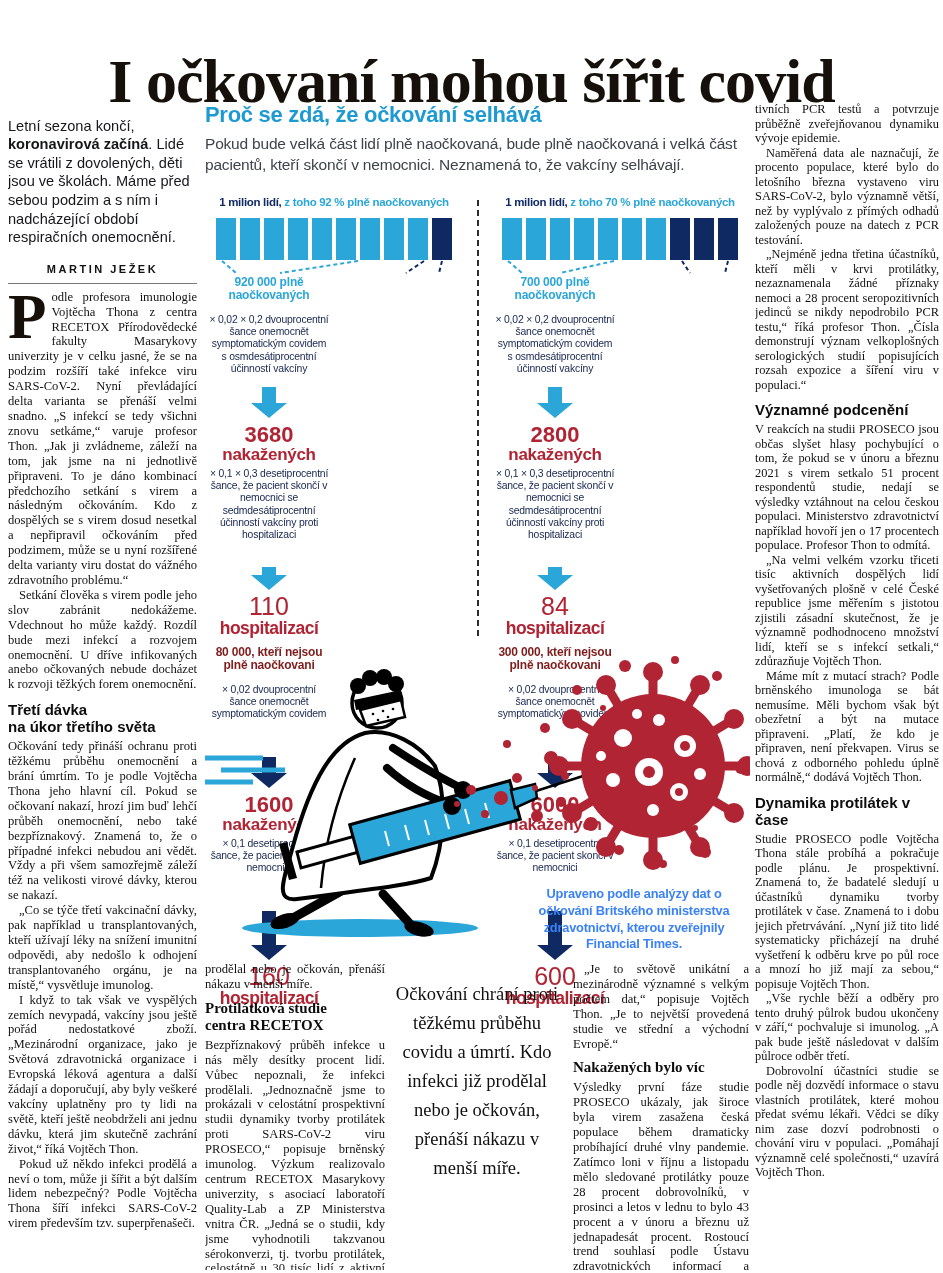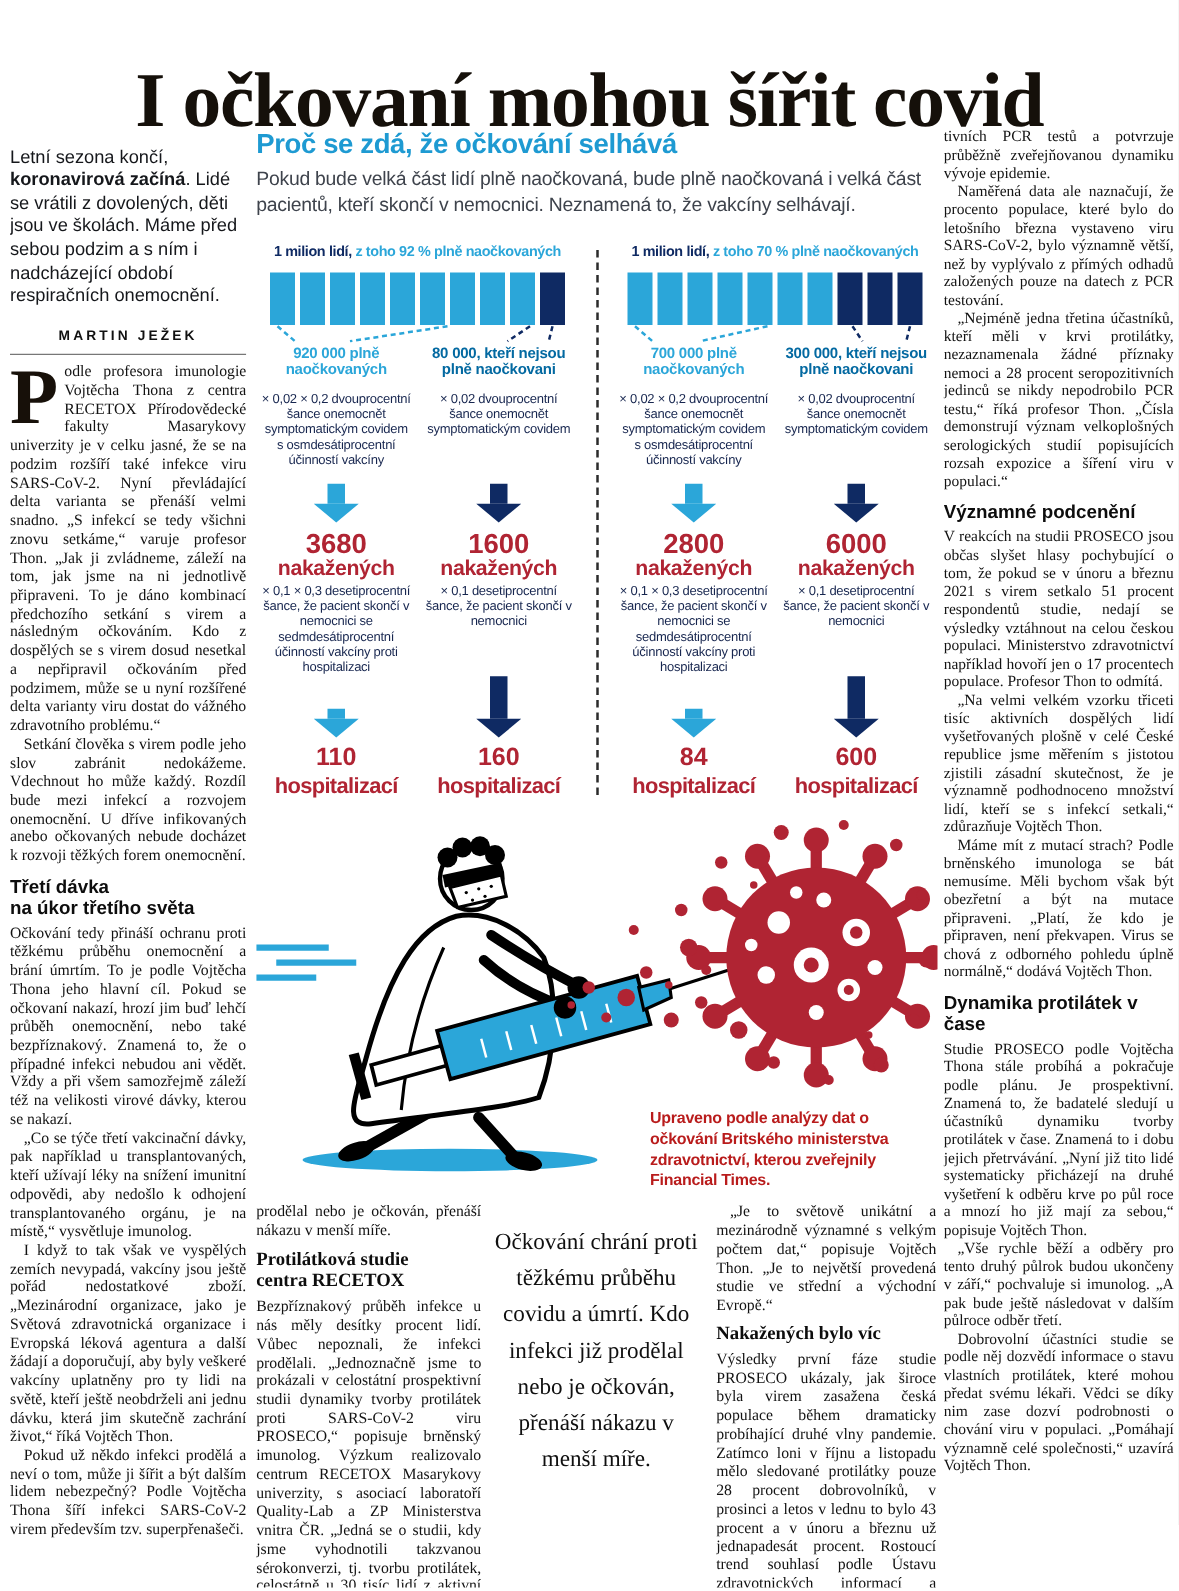--- a/index.html
+++ b/index.html
@@ -27,46 +27,46 @@
   #info-sub{position:absolute;left:205px;top:133px;width:545px;font-family:"Liberation Sans",sans-serif;
     font-size:15.5px;line-height:21px;color:#3e434c;letter-spacing:-0.2px;}
   .scenario{position:absolute;top:196px;width:252px;font-family:"Liberation Sans",sans-serif;}
   #scenario-0{left:208px;} #scenario-1{left:494px;}
   .sc-header{height:16px;text-align:center;font-weight:bold;font-size:11.5px;letter-spacing:-0.3px;white-space:nowrap;}
   .hdr-navy{color:#0f2a63;} .hdr-cyan{color:#2ba6d9;}
   .squares{display:flex;gap:4px;justify-content:center;margin-top:6px;height:42px;}
   .sq{width:20px;height:42px;}
   .sq-v{background:#2ba6d9;} .sq-u{background:#0f2a63;}
   .connector{display:block;margin:0 auto;height:14px;width:252px;}
-  .cols{display:flex;gap:8px;justify-content:center;margin-top:2px;}
+  .cols{display:flex;gap:8px;justify-content:center;margin-top:2px;flex-direction:column;}
   .fcol{width:122px;display:flex;flex-direction:column;align-items:center;}
   .lbl{height:38px;text-align:center;font-weight:bold;font-size:12px;line-height:12.8px;letter-spacing:-0.2px;}
-  .lbl-v{color:#2ba6d9;} .lbl-u{color:#0369a1;}
+  .lbl-v{color:#2ba6d9;} .lbl-u{color:#7f1d1d;}
   .chance{height:68px;text-align:center;font-size:10.4px;line-height:12.2px;color:#17264f;letter-spacing:-0.2px;}
   .chance2{height:70px;}
   .arrowrow1{height:40px;display:flex;align-items:center;}
   .arrowrow2{height:52px;display:flex;align-items:flex-end;}
   .barrow{display:flex;flex-direction:column;align-items:center;}
   .shaft{width:14px;}
   .shaft-c{background:#2ba6d9;} .shaft-n{background:#0f2a63;}
   .ahead{width:0;height:0;border-left:18px solid transparent;border-right:18px solid transparent;}
   .ahead-c{border-top:15px solid #2ba6d9;} .ahead-n{border-top:15px solid #0f2a63;}
   .h16{height:16px;} .h8{height:8px;} .h34{height:34px;}
   .infected{height:44px;text-align:center;color:#b02433;margin-top:2px;}
   .infected .num{font-weight:bold;font-size:22px;line-height:22px;}
   .infected .word{font-weight:bold;font-size:17px;line-height:18px;letter-spacing:-0.3px;}
   .hosp{text-align:center;color:#b02433;margin-top:4px;}
-  .hosp .num{font-weight:bold;font-size:20px;line-height:24px;}
+  .hosp .num{font-weight:normal;font-size:25px;line-height:24px;}
   .hosp .word{font-weight:bold;font-size:17.5px;line-height:20px;letter-spacing:-0.5px;}
   #divider{position:absolute;left:477px;top:200px;height:436px;border-left:2px dashed #2b2b2b;}
   
   #illus{position:absolute;left:205px;top:648px;}
-  #caption{position:absolute;left:520px;top:886px;width:228px;text-align:left;
+  #caption{position:absolute;left:520px;top:886px;width:228px;text-align:center;
     font-family:"Liberation Sans",sans-serif;font-size:12.8px;line-height:16.8px;
-    font-weight:bold;color:#b91c1c;letter-spacing:-0.2px;}
+    font-weight:bold;color:#3b82f6;letter-spacing:-0.2px;}
   
   .midcol{position:absolute;top:962px;height:308px;overflow:hidden;}
   #midcol-1{left:205px;width:180px;}
   #midcol-2{left:391px;width:172px;}
   #midcol-3{left:573px;width:176px;}
   .midcol p{margin:0;font-size:12.6px;line-height:14.9px;text-align:justify;}
   .midcol p.ind{text-indent:11px;}
   .midhead{font-family:Liberation Serif, serif;font-weight:bold;font-size:15px;
     line-height:17px;margin:8px 0 4px 0;white-space:pre-line;color:#0d0d0d;}
   #pullquote{margin-top:18px;font-size:18.5px;line-height:29px;text-align:center;color:#101010;}

